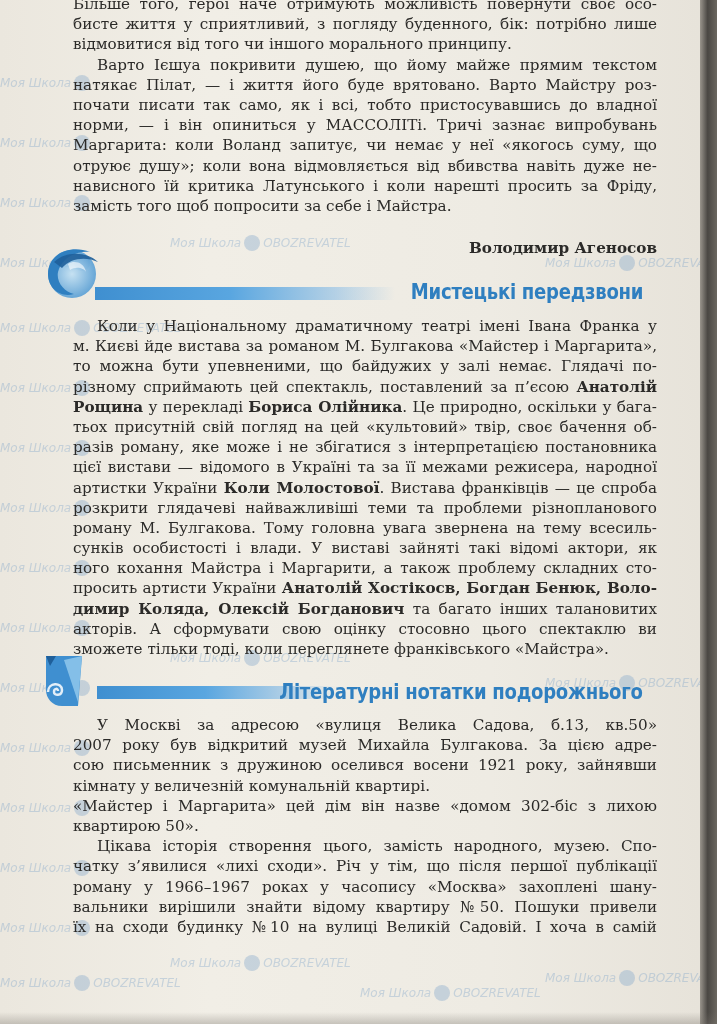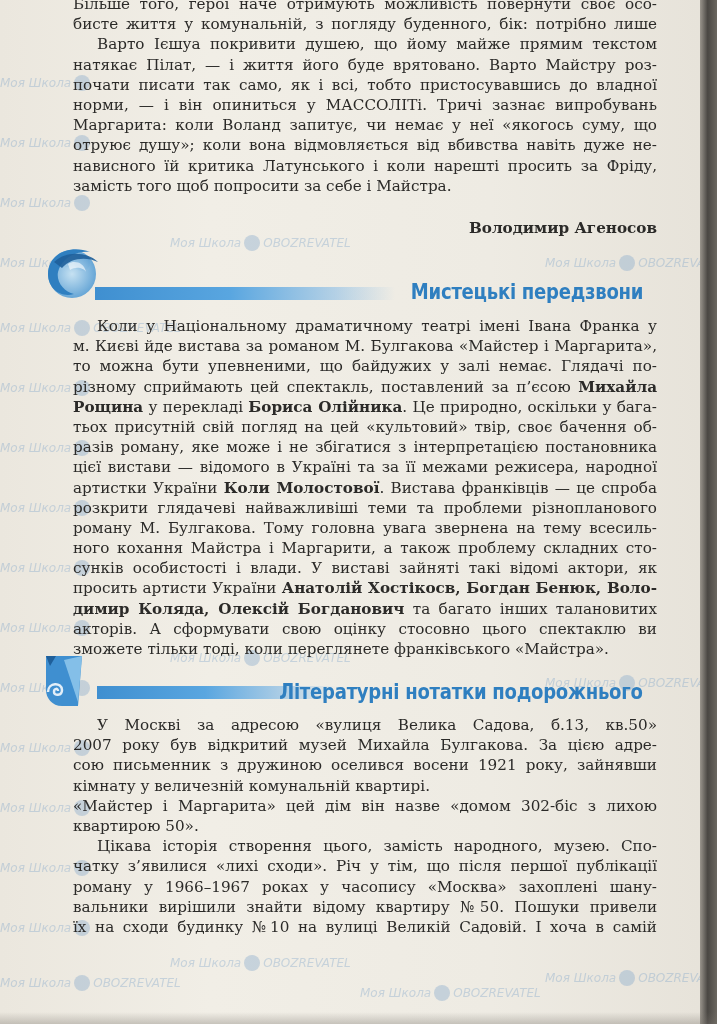--- a/index.html
+++ b/index.html
@@ -73,21 +73,22 @@
   <div class="wm" style="left:170px;top:235px"><span>Моя Школа</span><span class="c"></span><span>OBOZREVATEL</span></div>
   <div class="wm" style="left:170px;top:650px"><span>Моя Школа</span><span class="c"></span><span>OBOZREVATEL</span></div>
   <div class="wm" style="left:170px;top:955px"><span>Моя Школа</span><span class="c"></span><span>OBOZREVATEL</span></div>
   <div class="wm" style="left:545px;top:255px"><span>Моя Школа</span><span class="c"></span><span>OBOZREVATEL</span></div>
   <div class="wm" style="left:545px;top:675px"><span>Моя Школа</span><span class="c"></span><span>OBOZREVATEL</span></div>
   <div class="wm" style="left:545px;top:970px"><span>Моя Школа</span><span class="c"></span><span>OBOZREVATEL</span></div>
   <div class="wm" style="left:360px;top:985px"><span>Моя Школа</span><span class="c"></span><span>OBOZREVATEL</span></div>
 
   <div class="col" style="top:-6px">
     <span class="line">Більше того, герої наче отримують можливість повернути своє осо-</span>
-    <span class="line">бисте життя у комунальній, з погляду буденного, бік: потрібно лише</span>
+    <span class="line">бисте життя у сприятливий, з погляду буденного, бік: потрібно лише</span>
+    <span class="line last">відмовитися від того чи іншого морального принципу.</span>
     <span class="line indent">Варто Ієшуа покривити душею, що йому майже прямим текстом</span>
     <span class="line">натякає Пілат, — і життя його буде врятовано. Варто Майстру роз-</span>
     <span class="line">почати писати так само, як і всі, тобто пристосувавшись до владної</span>
     <span class="line">норми, — і він опиниться у МАССОЛІТі. Тричі зазнає випробувань</span>
     <span class="line">Маргарита: коли Воланд запитує, чи немає у неї «якогось суму, що</span>
     <span class="line">отруює душу»; коли вона відмовляється від вбивства навіть дуже не-</span>
     <span class="line">нависного їй критика Латунського і коли нарешті просить за Фріду,</span>
     <span class="line last">замість того щоб попросити за себе і Майстра.</span>
     <span class="line right" style="margin-top:22px">Володимир Агеносов</span>
   </div>
@@ -106,30 +107,30 @@
       <path d="M28 22 C34 18 44 20 46 30 C44 26 36 24 30 28 Z" fill="#ffffff" opacity="0.6"></path>
     </svg>
     <div class="bar" style="left:95px;top:287px;width:300px"></div>
     <div class="heading" style="right:57px;top:280px">Мистецькі передзвони</div>
   </div>
 
   <div class="col" style="top:316px">
     <span class="line indent"><span>Коли у Національному драматичному театрі імені Івана Франка у</span></span>
     <span class="line"><span>м. Києві йде вистава за романом М. Булгакова «Майстер і Маргарита»,</span></span>
     <span class="line"><span>то можна бути упевненими, що байдужих у залі немає. Глядачі по-</span></span>
-    <span class="line"><span>різному сприймають цей спектакль, поставлений за п’єсою </span><b>Михайла</b></span>
+    <span class="line"><span>різному сприймають цей спектакль, поставлений за п’єсою </span><b>Анатолій</b></span>
     <span class="line"><b>Рощина</b><span> у перекладі </span><b>Бориса Олійника</b><span>. Це природно, оскільки у бага-</span></span>
     <span class="line"><span>тьох присутній свій погляд на цей «культовий» твір, своє бачення об-</span></span>
     <span class="line"><span>разів роману, яке може і не збігатися з інтерпретацією постановника</span></span>
     <span class="line"><span>цієї вистави — відомого в Україні та за її межами режисера, народної</span></span>
     <span class="line"><span>артистки України </span><b>Коли Молостової</b><span>. Вистава франківців — це спроба</span></span>
     <span class="line"><span>розкрити глядачеві найважливіші теми та проблеми різнопланового</span></span>
     <span class="line"><span>роману М. Булгакова. Тому головна увага звернена на тему всесиль-</span></span>
+    <span class="line"><span>сунків особистості і влади. У виставі зайняті такі відомі актори, як</span></span>
     <span class="line"><span>ного кохання Майстра і Маргарити, а також проблему складних сто-</span></span>
-    <span class="line"><span>сунків особистості і влади. У виставі зайняті такі відомі актори, як</span></span>
     <span class="line"><span>просить артисти України </span><b>Анатолій Хостікосв, Богдан Бенюк, Воло-</b></span>
     <span class="line"><b>димир Коляда, Олексій Богданович</b><span> та багато інших талановитих</span></span>
     <span class="line"><span>акторів. А сформувати свою оцінку стосовно цього спектаклю ви</span></span>
     <span class="line last"><span>зможете тільки тоді, коли переглянете франківського «Майстра».</span></span>
   </div>
 
   <div>
     <svg style="position:absolute;left:42px;top:652px" width="60" height="56" viewBox="0 0 60 56">
       <path d="M4 4 L40 4 L36 54 L20 54 C10 54 4 46 4 38 Z" fill="#3f8fd0"></path>
       <path d="M22 8 L40 4 L36 50 Z" fill="#8cc4ea" opacity="0.9"></path>

